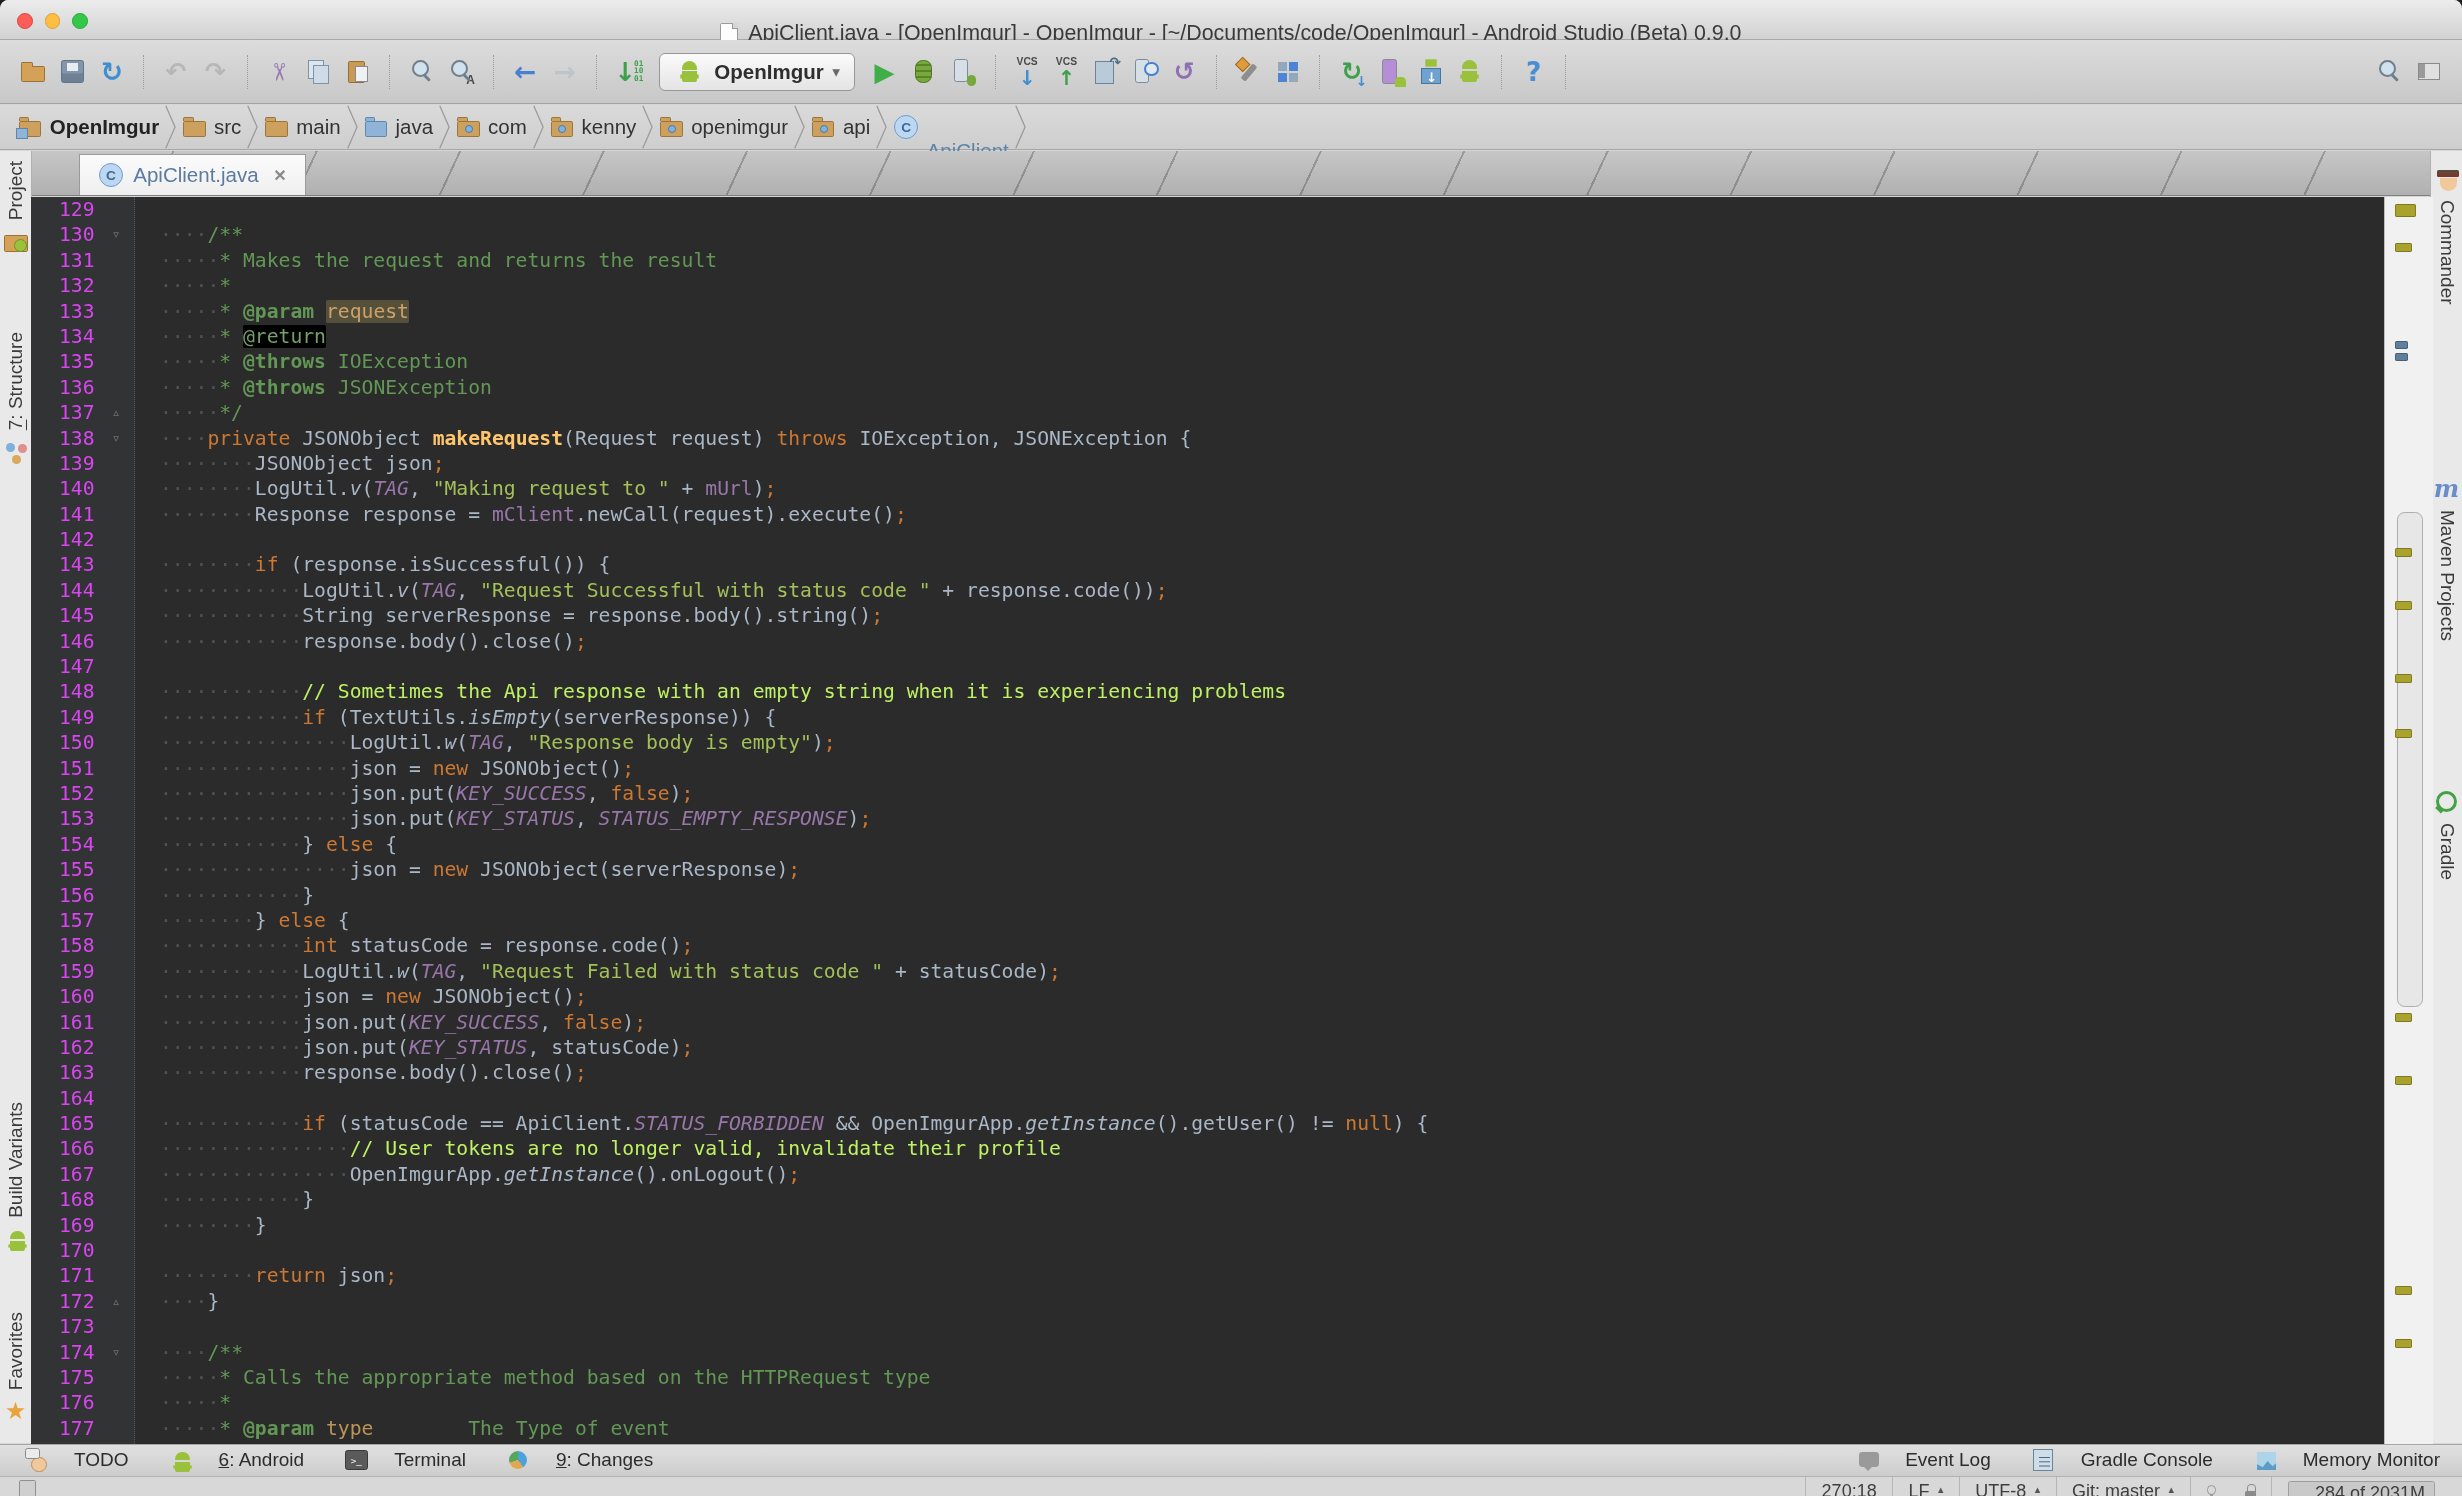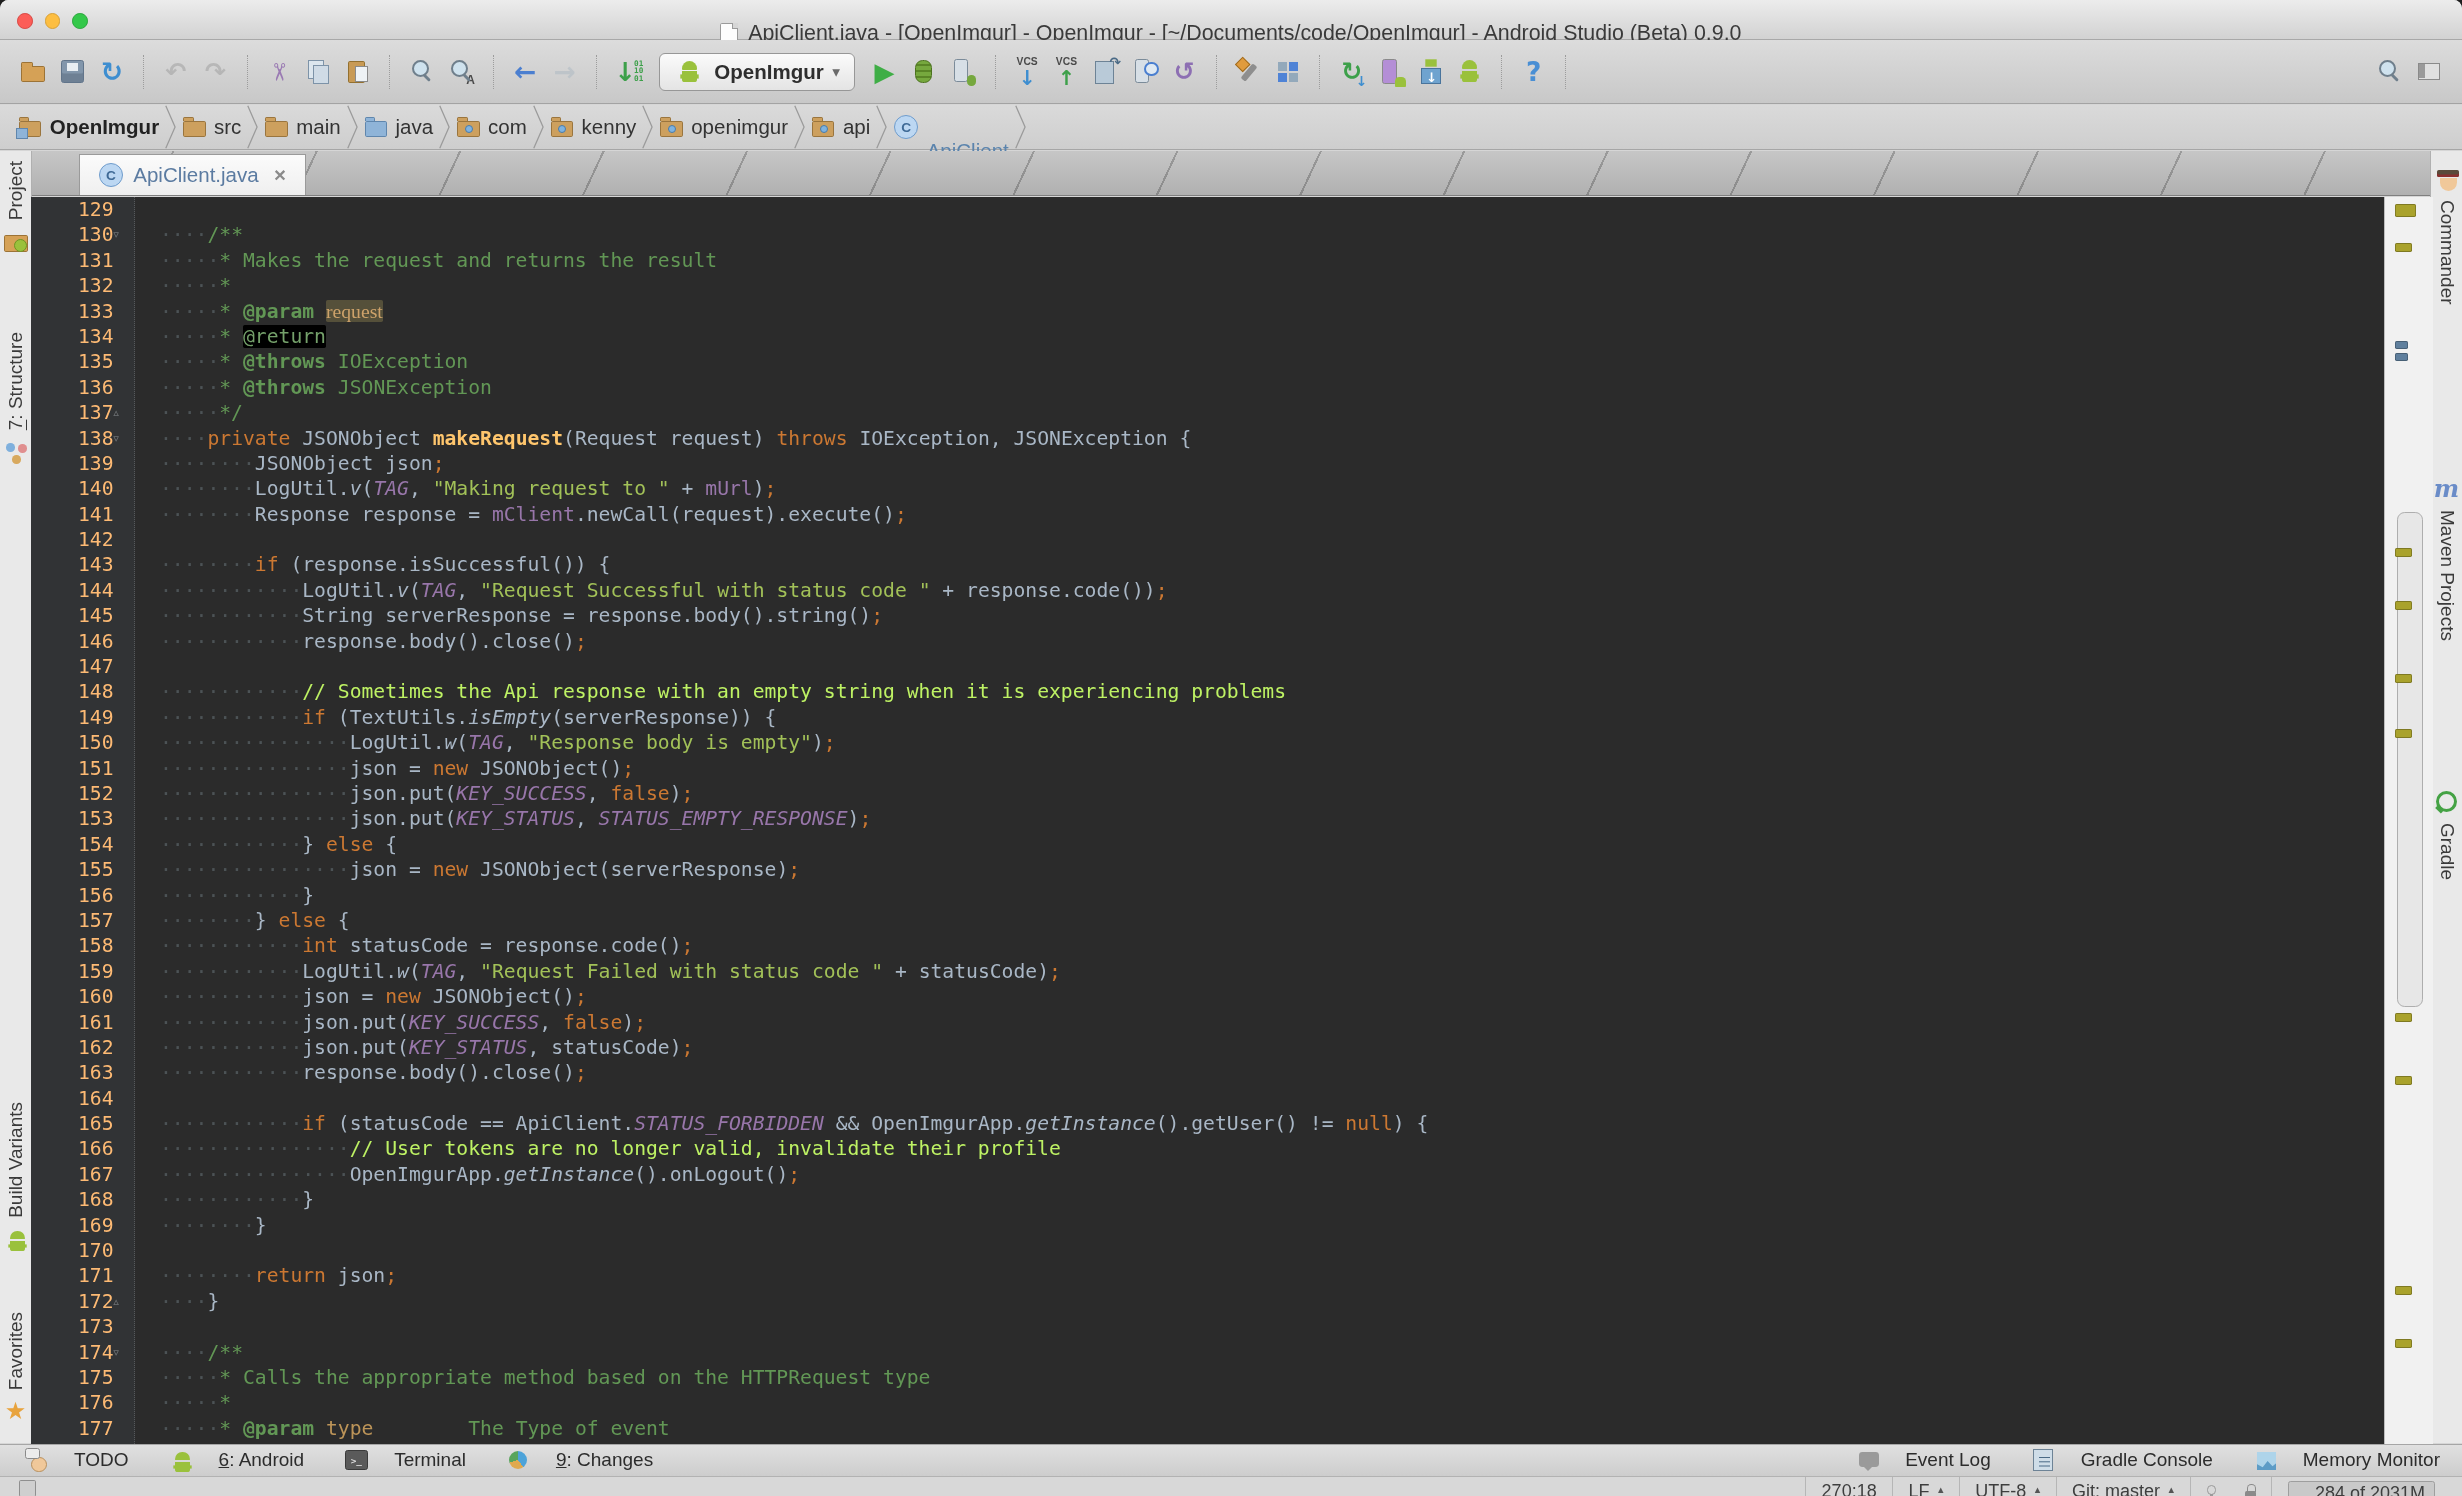--- a/index.html
+++ b/index.html
@@ -142,29 +142,29 @@
   .bar-item .ic{width:29px;height:29px;}
   #lb0{top:10.3px}#lb1{top:181px}#lb2{top:951px}#lb3{top:1161px}
   #rb0{top:13.7px}#rb1{top:323px}#rb2{top:636px}
 
   
   #editor{position:absolute;left:31px;top:197px;width:2353px;height:1247px;background:#2b2b2b;overflow:hidden;
     font-family:"DejaVu Sans Mono",monospace;font-size:19.7px;}
   #gutterbg{position:absolute;left:0;top:0;width:103px;height:100%;background:#313335;border-right:0.9px dotted #56595b;}
   #code-lines{position:absolute;left:0;top:0;right:0;}
   .row{position:relative;height:25.4px;line-height:25.4px;display:flex;white-space:pre;}
-  .ln{width:103px;flex:none;padding-left:47px;box-sizing:border-box;color:#fdba74;}
+  .ln{width:103px;flex:none;padding-left:28px;box-sizing:border-box;color:#d946ef;}
   .fold{position:absolute;left:74px;width:22px;text-align:center;color:#6d7173;font-size:14.5px;}
   .codetext{padding-left:26px;}
   .ws{color:#4c5356;}
   .p{color:#a9b7c6}.k{color:#cc7832}.d{color:#ffc66d;font-weight:bold}.s{color:#a2c158}
   .c{color:#629755}.ct{color:#629755;font-weight:bold}.g{color:#bef264}
   .f{color:#9876aa}.cn{color:#9876aa;font-style:italic}.sm{color:#a9b7c6;font-style:italic}
   .x{color:#cc7832}
-  .hlq{color:#cda26a;background:#55503a;border-radius:1.7px;font-family:Liberation Serif, serif;}
+  .hlq{color:#cda26a;background:#55503a;border-radius:1.7px;}
   .hlr{color:#74a06a;background:#000000;border-radius:1.7px;}
   .tv{color:#bc9458;}
 
   
   #stripe{position:absolute;left:2384px;top:197px;width:48px;height:1247px;background:#f1f1f1;border-left:0.9px solid #bdbdbd;}
   .smark{position:absolute;left:10.3px;border-radius:1.7px;box-shadow:inset 0 0 0 0.9px rgba(0,0,0,.25);}
   #thumb{position:absolute;left:12px;top:315px;width:24px;height:493px;background:#e7e7e7;border:0.9px solid #aeaeae;border-radius:7.7px;}
 
   
   #bottombar{position:absolute;left:0;bottom:20.5px;width:100%;height:32px;

